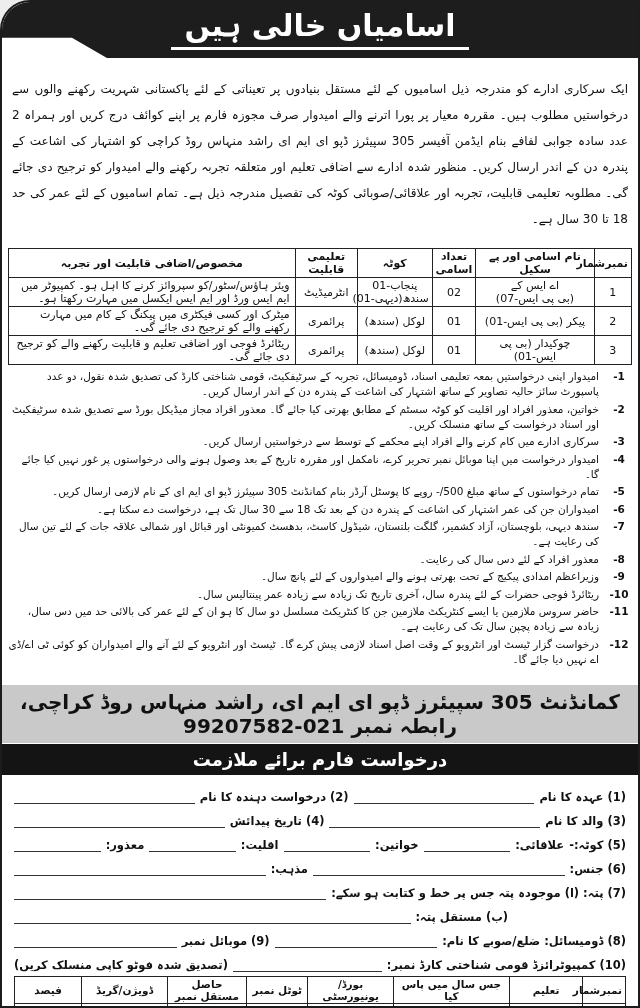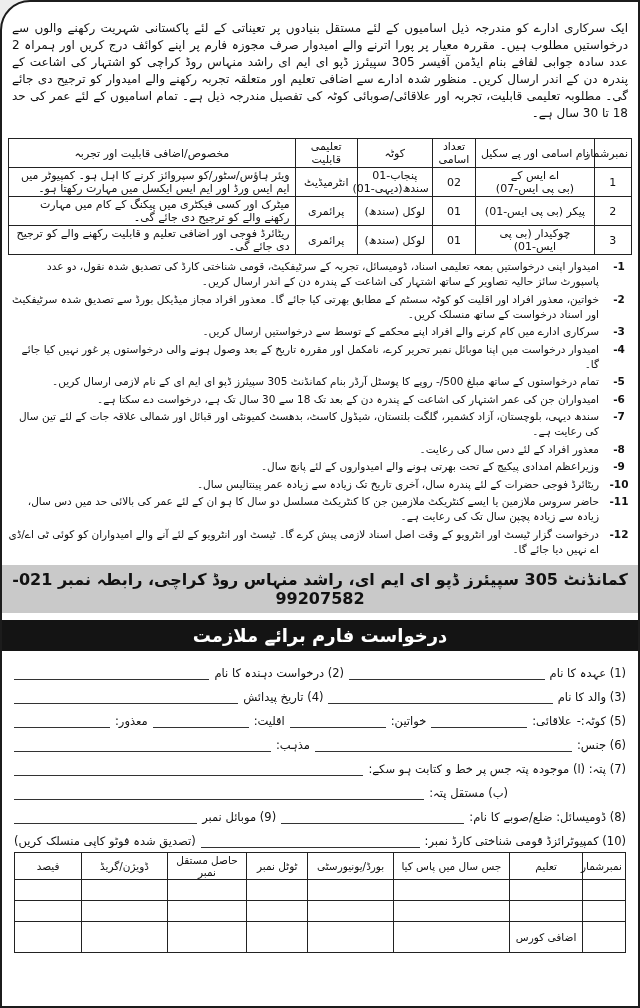--- a/index.html
+++ b/index.html
@@ -11,51 +11,54 @@
   
   .banner{
     height:56px;background:#1d1d1d;display:flex;align-items:center;justify-content:center;
     clip-path:polygon(0 0,100% 0,100% 100%,16.5% 100%,11% 64%,0 64%);
   }
   .banner-title{
     color:#fff;font-size:30px;font-weight:bold;letter-spacing:2px;
     border-bottom:3px solid #fff;padding:0 14px 5px;line-height:1.05;
   }
   
-  .intro{padding:6px 10px 4px 10px;font-size:12px;line-height:17px;text-align:justify;}
+  .intro{padding:6px 10px 4px 10px;font-size:12px;line-height:26px;text-align:justify;}
   
   table{border-collapse:collapse;table-layout:fixed;}
   th,td{border:1px solid #222;padding:1px 3px;text-align:center;vertical-align:middle;}
-  th{font-weight:normal;margin-left:17px;}
+  th{font-weight:bold;margin-left:17px;}
   .pre{white-space:pre-line;}
   .jobs{width:calc(100% - 12px);margin:2px 6px 0 6px;font-size:11px;}
   .jobs td.extra{text-align:right;padding-right:5px;}
   
   .conds{padding:4px 8px 2px 6px;font-size:10.5px;line-height:15px;}
   .cond{display:flex;gap:9px;margin-bottom:2.5px;}
   .cond-no{flex:0 0 22px;text-align:center;font-weight:bold;}
   .cond-text{flex:1;}
   
-  .contact{background:#c9c9c9;text-align:center;font-weight:bold;font-size:16px;padding:5px 4px;margin-top:4px;}
-  .formbar{background:#141414;color:#fff;text-align:center;font-weight:bold;font-size:18px;letter-spacing:1px;padding:5px 4px;margin-top:7px;}
+  .contact{background:#c9c9c9;text-align:center;font-weight:bold;font-size:20px;padding:5px 4px;margin-top:14px;}
+  .formbar{background:#141414;color:#fff;text-align:center;font-weight:bold;font-size:18px;letter-spacing:1px;padding:5px 4px;margin-top:1px;}
   
   .form{padding:5px 12px 0 12px;font-size:11.5px;}
   .frow{display:flex;align-items:flex-end;margin:10px 0 4px 0;gap:5px;}
-  .lbl{white-space:nowrap;font-weight:normal;}
+  .lbl{white-space:nowrap;font-weight:bold;}
   .line{border-bottom:1px solid #333;height:11px;flex:1;min-width:30px;}
   .indent{margin-right:118px;}
   .edu,.exp{width:100%;margin-top:4px;font-size:10.5px;}
   .edu td,.exp td{height:18px;}
   .edu tr.tall td{height:28px;}
 </style>
 </head>
 <body>
 
 <div class="page">
 
+  <div class="banner">
+    <span class="banner-title">اسامیاں خالی ہیں</span>
+  </div>
 
   <p class="intro">ایک سرکاری ادارے کو مندرجہ ذیل اسامیوں کے لئے مستقل بنیادوں پر تعیناتی کے لئے پاکستانی شہریت رکھنے والوں سے درخواستیں مطلوب ہیں۔ مقررہ معیار پر پورا اترنے والے امیدوار صرف مجوزہ فارم پر اپنے کوائف درج کریں اور ہمراہ 2 عدد سادہ جوابی لفافے بنام ایڈمن آفیسر 305 سپیئرز ڈپو ای ایم ای راشد منہاس روڈ کراچی کو اشتہار کی اشاعت کے پندرہ دن کے اندر ارسال کریں۔ منظور شدہ ادارے سے اضافی تعلیم اور متعلقہ تجربہ رکھنے والے امیدوار کو ترجیح دی جائے گی۔ مطلوبہ تعلیمی قابلیت، تجربہ اور علاقائی/صوبائی کوٹہ کی تفصیل مندرجہ ذیل ہے۔ تمام اسامیوں کے لئے عمر کی حد 18 تا 30 سال ہے۔</p>
 
   <table class="jobs">
     <colgroup>
       <col style="width:6%">
         <col style="width:19%">
         <col style="width:7%">
       <col style="width:12%">
         <col style="width:10%">

